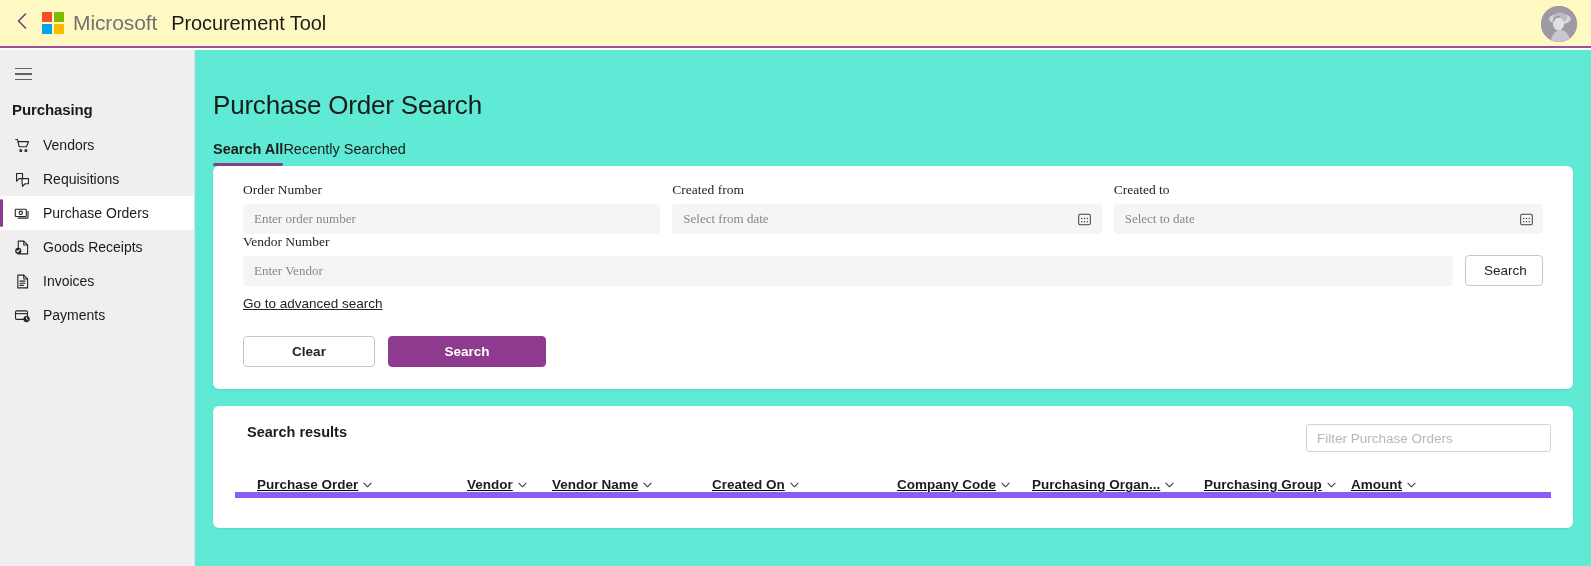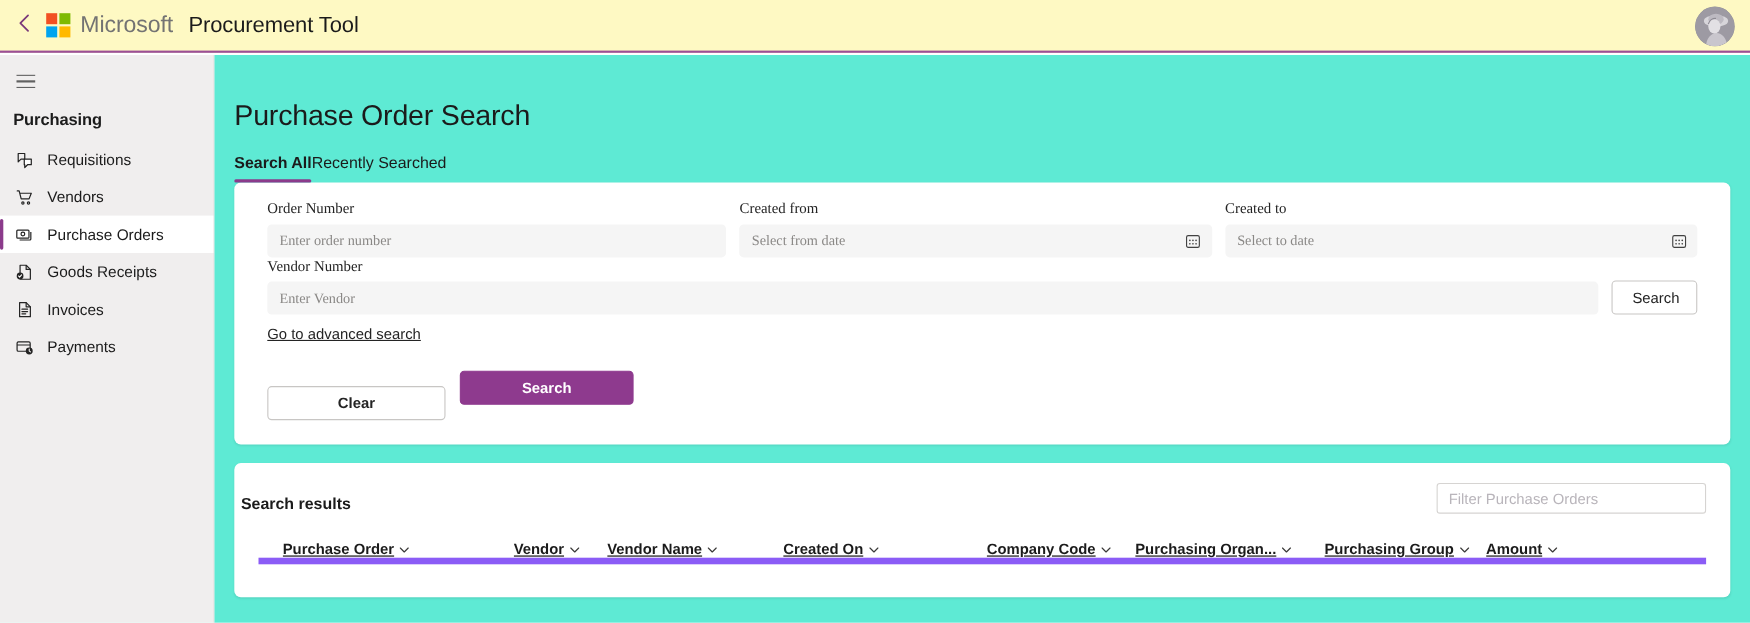--- a/index.html
+++ b/index.html
@@ -173,33 +173,33 @@
     width: 78px; font-weight: 400;
   }
   .link {
     font-size: 13.5px; color: #242424;
     text-decoration: underline; cursor: pointer;
     display: inline-block; margin-top: 10px;
   }
   .action-row {
     display: flex; gap: 13px; margin-top: 24px;
   }
-  .btn-clear { width: 162px; margin-top: 14px; }
+  .btn-clear { width: 132px; }
   .btn-primary {
     background: #8e3a8e; color: #ffffff; border: 1px solid #8e3a8e;
     font-weight: 700; width: 158px;
   }
 
   
   .results-card {
     margin-top: 17px; padding: 0 18px;
   }
   .results-head {
-    display: flex; align-items: flex-end; justify-content: space-between;
-    padding: 18px 22px 14px 6px;
+    display: flex; align-items: flex-start; justify-content: space-between;
+    padding: 18px 22px 14px 34px;
   }
   .results-title {
     font-size: 14.5px; font-weight: 700; color: #1b1b1b;
   }
   .filter-input {
     width: 245px; height: 28px;
     border: 1px solid #d6d4d2; border-radius: 3px;
     font-size: 13.5px; color: #242424; padding: 0 10px;
     font-family: "Liberation Sans", sans-serif; outline: none;
     background: #fff;
@@ -262,37 +262,37 @@
 <div class="sidebar">
   <div class="hamburger">
     <span></span>
       <span></span>
       <span></span>
   </div>
   <div class="nav-heading">Purchasing</div>
 
   <div class="nav-item">
     <span class="nav-ico">
-      <svg width="17" height="17" viewBox="0 0 20 20" fill="none" stroke="#242424" stroke-width="1.3" stroke-linejoin="round">
-        <path d="M3 3h7v6H6l-3 3z"></path>
-        <path d="M9.5 9h7.5v6h-4l-3 3v-3h-.5z" fill="#fff"></path>
-      </svg>
-    </span>
-    <span>Requisitions</span>
-  </div>
-
-  <div class="nav-item">
-    <span class="nav-ico">
       <svg width="17" height="17" viewBox="0 0 20 20" fill="none" stroke="#242424" stroke-width="1.3" stroke-linecap="round" stroke-linejoin="round">
         <path d="M2 3h2l2.2 8.5h8.4L17 5.5H5"></path>
         <circle cx="8" cy="16" r="1.2"></circle>
           <circle cx="14" cy="16" r="1.2"></circle>
       </svg>
     </span>
     <span>Vendors</span>
+  </div>
+
+  <div class="nav-item">
+    <span class="nav-ico">
+      <svg width="17" height="17" viewBox="0 0 20 20" fill="none" stroke="#242424" stroke-width="1.3" stroke-linejoin="round">
+        <path d="M3 3h7v6H6l-3 3z"></path>
+        <path d="M9.5 9h7.5v6h-4l-3 3v-3h-.5z" fill="#fff"></path>
+      </svg>
+    </span>
+    <span>Requisitions</span>
   </div>
 
   <div class="nav-item active">
     <span class="nav-ico">
       <svg width="17" height="17" viewBox="0 0 20 20" fill="none" stroke="#242424" stroke-width="1.3" stroke-linejoin="round">
         <rect x="1.5" y="5" width="13" height="8.5" rx="1"></rect>
         <circle cx="8" cy="9.2" r="2"></circle>
         <path d="M16.5 7v7.5a1 1 0 0 1-1 1H4.5"></path>
       </svg>
     </span>

